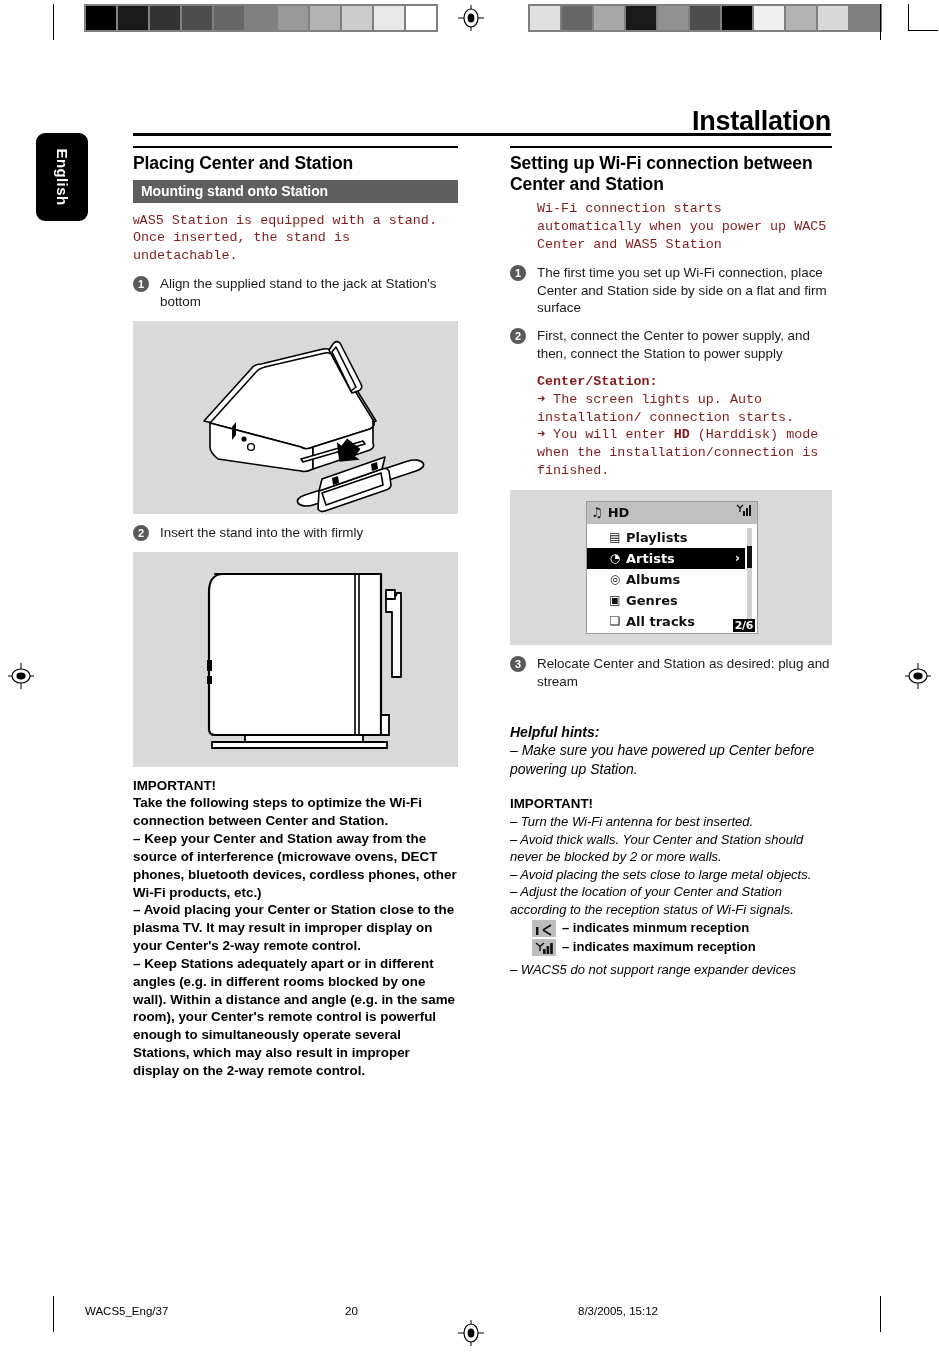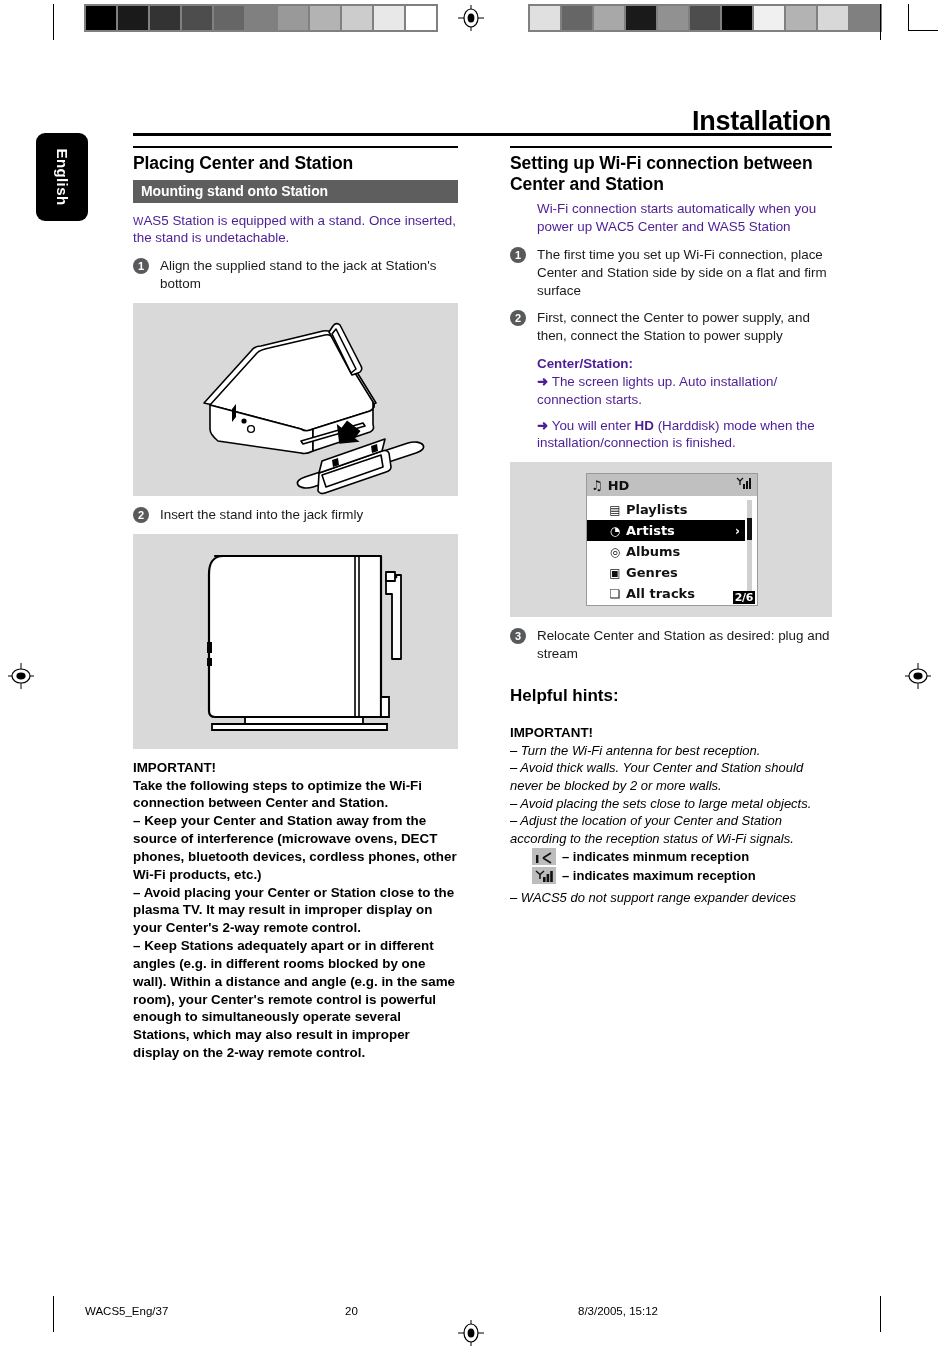--- a/index.html
+++ b/index.html
@@ -124,21 +124,22 @@
     font-weight: bold;
     padding: 3px 8px 4px 8px;
     margin-bottom: 9px;
     letter-spacing: -0.1px;
   }
 
   p.body {
     margin: 0 0 10px 0;
     font-size: 13.4px;
     line-height: 1.33;
-    color: #4c1d95;
+    color: #7f1d1d;
+    font-family: Liberation Mono, monospace;
   }
   .smallcaps { font-size: 11px; }
 
   
   .step {
     position: relative;
     padding-left: 27px;
     margin: 0 0 10px 0;
     font-size: 13.4px;
     line-height: 1.33;
@@ -260,23 +261,24 @@
   
   .important {
     font-size: 13.4px;
     line-height: 1.33;
     font-weight: bold;
     margin: 0 0 0 0;
   }
   .important p { margin: 0; }
 
   .hints {
-    font-size: 17px;
+    font-size: 14px;
     line-height: 1.35;
-    margin-top: 22px;
+    font-style: italic;
+    margin-top: 32px;
   }
   .hints .hd { font-weight: bold; }
   .hints p { margin: 0; }
 
   .imp-right { font-size: 13px; line-height: 1.35; margin-top: 16px; }
   .imp-right .hd { font-weight: bold; font-style: normal; font-size: 13.4px; }
   .imp-right p { margin: 0; font-style: italic; }
 
   .recept-row {
     display: flex;
@@ -436,21 +438,21 @@
         <path d="M189,172 L248,152 L250,164 L193,184 Z" fill="#fff"></path>
         <path d="M186,170 L189,158 L252,136 L249,148 Z" fill="#fff"></path>
         <path d="M199,157 L205,155 L206,162 L200,164 Z" fill="#000" stroke="none"></path>
         <path d="M238,143 L244,141 L245,148 L239,150 Z" fill="#000" stroke="none"></path>
       </g>
     </svg>
   </div>
 
   <div class="step">
     <span class="num">2</span>
-    <span>Insert the stand into the jack firmly</span>
+    <span>Insert the stand into the with firmly</span>
   </div>
 
   <div class="figure" style="height:215px;">
     <svg viewBox="0 0 325 215" xmlns="http://www.w3.org/2000/svg" aria-label="Station mounted on stand side view">
       <g fill="#fff" stroke="#000" stroke-width="2.2" stroke-linejoin="round">
         <path d="M82,22 L248,22 L248,183 L82,183 C78,183 76,181 76,177 L76,40 C76,30 80,22 90,22 Z"></path>
       </g>
       <g stroke="#000" stroke-width="1.6" fill="none">
         <line x1="222" y1="22" x2="222" y2="183"></line>
         <line x1="226" y1="22" x2="226" y2="183"></line>
@@ -496,21 +498,21 @@
     <span>The first time you set up Wi-Fi connection, place Center and Station side by side on a flat and firm surface</span>
   </div>
 
   <div class="step">
     <span class="num">2</span>
     <span>First, connect the Center to power supply, and then, connect the Station to power supply</span>
   </div>
 
   <div style="padding-left:27px;">
     <p class="body" style="font-weight:bold; margin-bottom:0;">Center/Station:</p>
-    <p class="body" style="margin-bottom:8px;"><span class="arrow-g">➜</span> <span>The screen lights up.  Auto installation/ connection starts.</span></p>
+    <p class="body" style="margin-bottom:0;"><span class="arrow-g">➜</span> <span>The screen lights up.  Auto installation/ connection starts.</span></p>
     <p class="body"><span class="arrow-g">➜</span> <span>You will enter </span><b>HD</b><span> (Harddisk) mode when the installation/connection is finished.</span></p>
   </div>
 
   <div id="lcd-figure">
     <div class="lcd">
       <div class="lcd-title">
         <span class="note">♫</span>
         <span>HD</span>
         <span class="sig">
           <svg width="18" height="14" viewBox="0 0 18 14">
@@ -557,25 +559,26 @@
   </div>
 
   <div class="step">
     <span class="num">3</span>
     <span>Relocate Center and Station as desired:  plug and stream</span>
   </div>
 
 
   <div class="hints">
     <p class="hd">Helpful hints:</p>
+    <p>–  Make sure you have powered up Center before powering up Station.</p>
   </div>
 
   <div class="imp-right">
     <p class="hd">IMPORTANT!</p>
-    <p>–  Turn the Wi-Fi antenna for best reception.</p>
+    <p>–  Turn the Wi-Fi antenna for best inserted.</p>
     <p>–  Avoid thick walls.  Your Center and Station should never be blocked by 2 or more walls.</p>
     <p>–  Avoid placing the sets close to large metal objects.</p>
     <p>–  Adjust the location of your Center and Station according to the reception status of  Wi-Fi signals.</p>
 
     <div class="recept-row">
       <span class="recept-ico">
         <svg width="20" height="15" viewBox="0 0 20 15">
             <rect x="2" y="5" width="2.4" height="8" fill="#111"></rect>
             <path d="M17,3 L9,8 M17,13 L9,8" stroke="#111" stroke-width="1.6" fill="none"></path>
           </svg>

